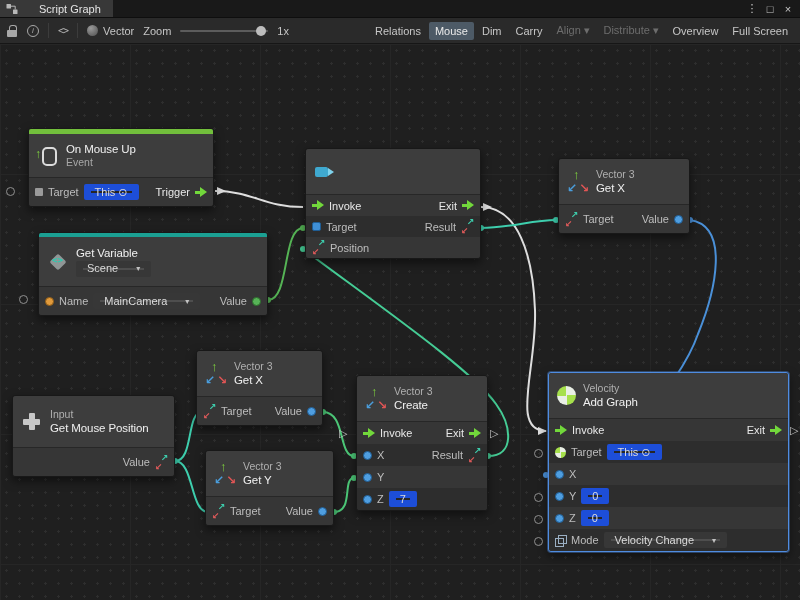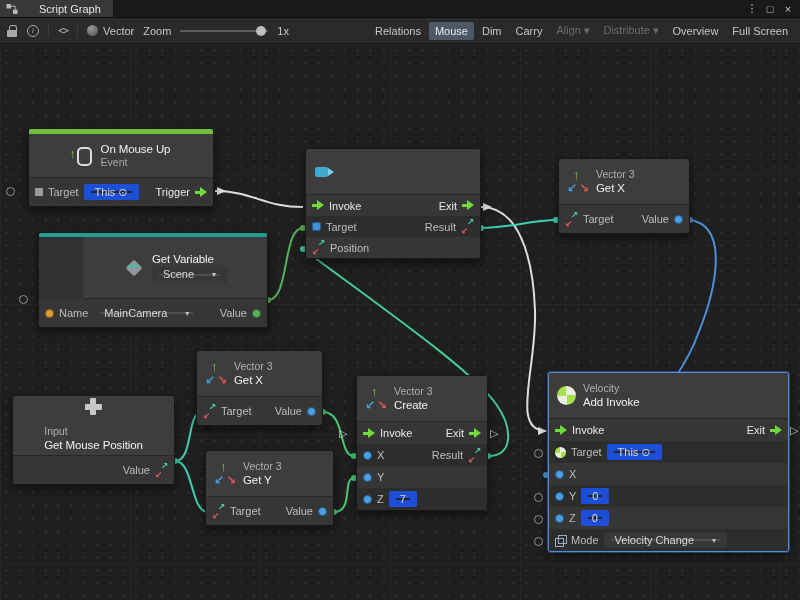--- a/index.html
+++ b/index.html
@@ -49,21 +49,21 @@
 
   
   .node { position:absolute; background:#323232; border:1px solid #181818; border-radius:3px;
     box-shadow:0 4px 10px rgba(0,0,0,.5); z-index:2; font-size:11px; color:#c2c2c2; }
   .node.selected { border:1px solid #4f8ce0; box-shadow:0 0 0 1px rgba(79,140,224,.4), 0 4px 10px rgba(0,0,0,.5); }
   .colorbar { height:5px; border-radius:2px 2px 0 0; }
   .colorbar.green { background:#72bf3c; }
   .colorbar.teal { background:#1ba093; height:4px; }
   .n-head { display:flex; align-items:center; gap:7px; padding:0 8px; height:46px; background:#3d3d3d;
     border-bottom:1px solid #272727; border-radius:3px 3px 0 0; }
-  .has-bar .n-head { border-radius:0;justify-content:center; }
+  .has-bar .n-head { border-radius:0; }
   .n-titles { display:flex; flex-direction:column; justify-content:center; line-height:1.25; min-width:0; }
   .n-cat { font-size:10.5px; color:#b0b0b0; white-space:nowrap; }
   .n-title { font-size:11.5px; color:#f0f0f0; white-space:nowrap; letter-spacing:-0.1px; }
   .n-sub { font-size:10.5px; color:#a8a8a8; }
   .n-body .row { display:flex; align-items:center; gap:5px; padding:0 6px; height:22px; }
   .n-body .row:nth-child(odd) { background:#363636; }
   .n-body .row:nth-child(even) { background:#2d2d2d; }
   .n-body .row:last-child { border-radius:0 0 3px 3px; }
   .row.tall { height:28px; }
   .sp { flex:1; }
@@ -129,22 +129,22 @@
   #n-mouseup   { left:28px;  top:128px; width:186px; }
   #n-getvar    { left:38px;  top:232px; width:230px; }
   #n-stwp      { left:305px; top:148px; width:176px; }
   #n-getx-top  { left:558px; top:158px; width:132px; }
   #n-getx      { left:196px; top:350px; width:127px; }
   #n-gety      { left:205px; top:450px; width:129px; }
   #n-input     { left:12px;  top:395px; width:163px; }
   #n-create    { left:356px; top:375px; width:132px; }
   #n-addforce  { left:548px; top:372px; width:241px; }
   #n-mouseup .n-head { height:44px; }
-  #n-getvar .n-head { height:62px;margin-left:44px; }
-  #n-input .n-head { height:60px;flex-direction:column; }
+  #n-getvar .n-head { height:50px; }
+  #n-input .n-head { height:52px; }
 </style>
 </head>
 <body>
 
 <div class="titlebar">
   <div class="tab">
     <svg width="12" height="12" viewBox="0 0 12 12">
         <rect x="0.5" y="1" width="4.5" height="4.5" rx="0.5" fill="#b8b8b8"></rect>
         <rect x="7" y="6.5" width="4.5" height="4.5" rx="0.5" fill="#b8b8b8"></rect>
         <path d="M5 3.2 H9.2 V6.5" stroke="#b8b8b8" fill="none"></path>
@@ -418,21 +418,21 @@
       <span class="chip num">7</span>
     </div>
   </div>
 </div>
 
 <div class="node selected" id="n-addforce">
   <div class="n-head">
     <span class="hicon rb-icon"></span>
     <div class="n-titles">
       <div class="n-cat">Velocity</div>
-      <div class="n-title">Add Invoke</div>
+      <div class="n-title">Add Graph</div>
     </div>
   </div>
   <div class="n-body">
     <div class="row">
       <span class="fa"></span>
       <span class="lbl-w">Invoke</span>
       <span class="sp"></span>
       <span class="lbl-w">Exit</span>
       <span class="fa"></span>
     </div>

